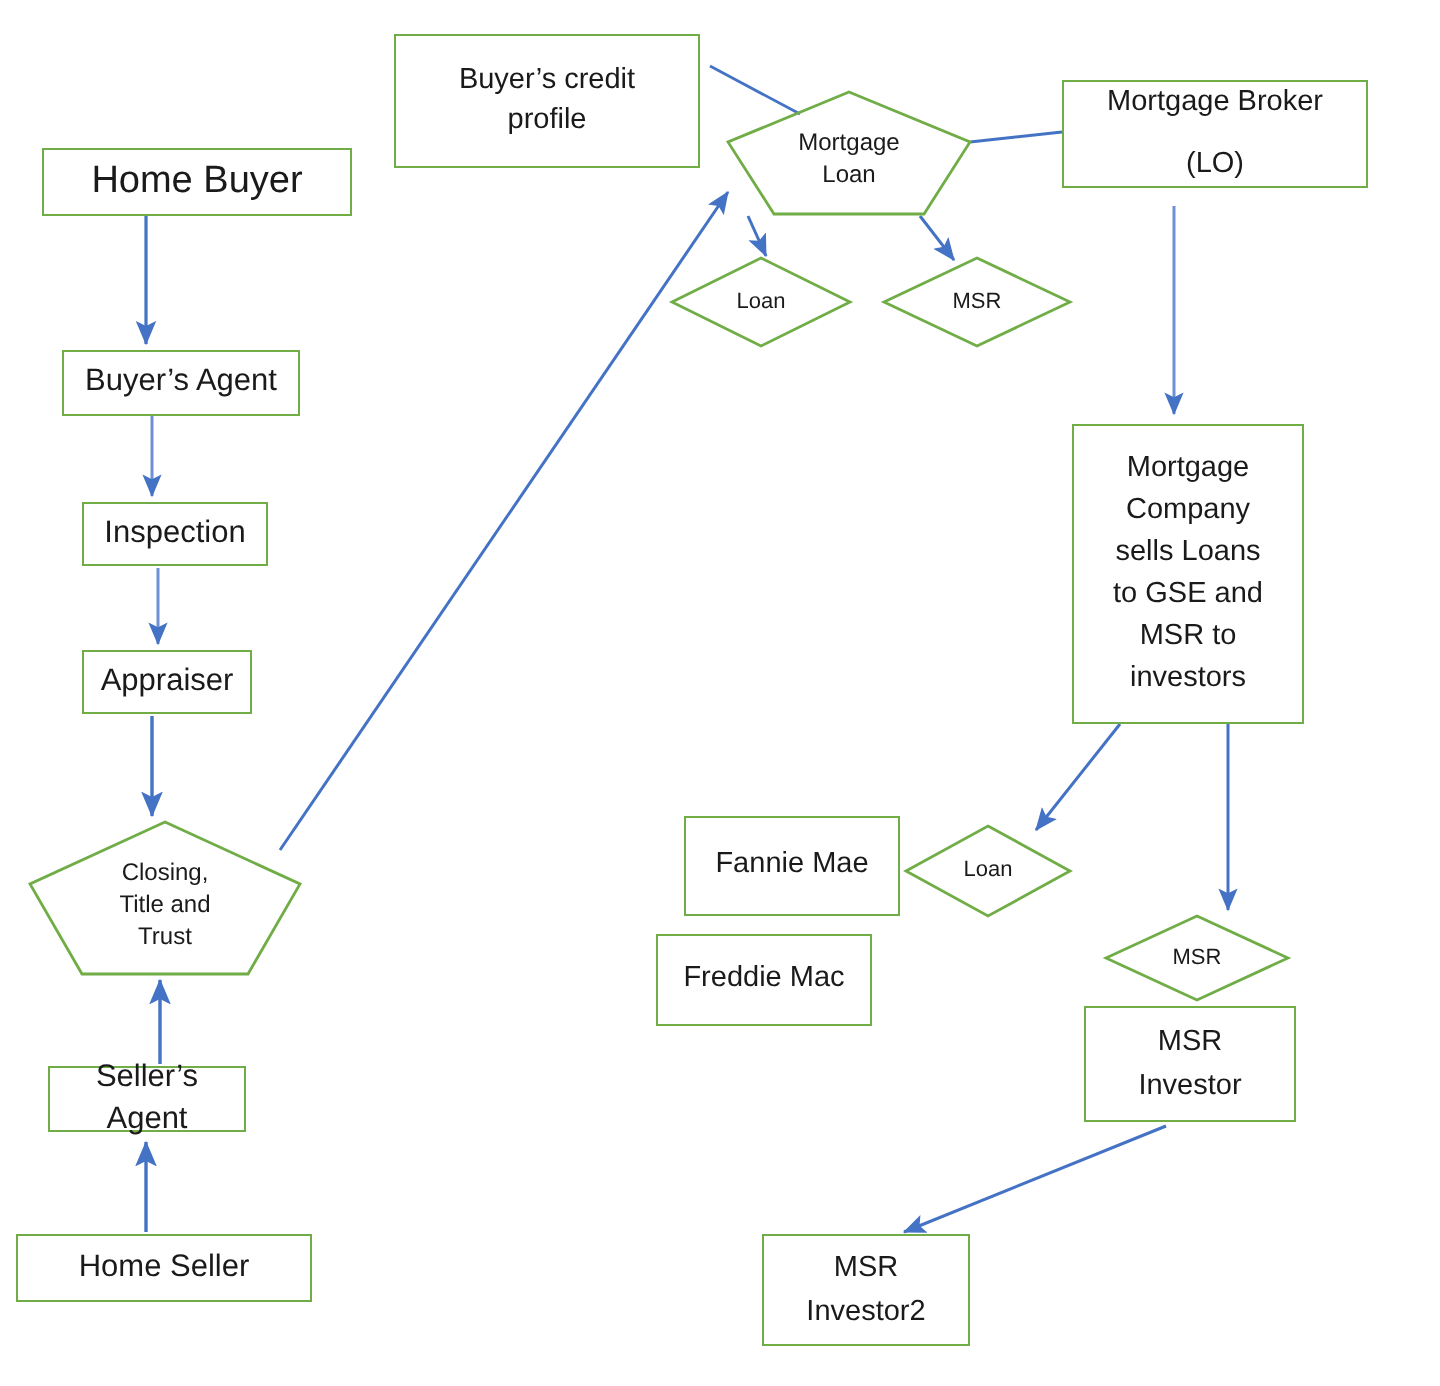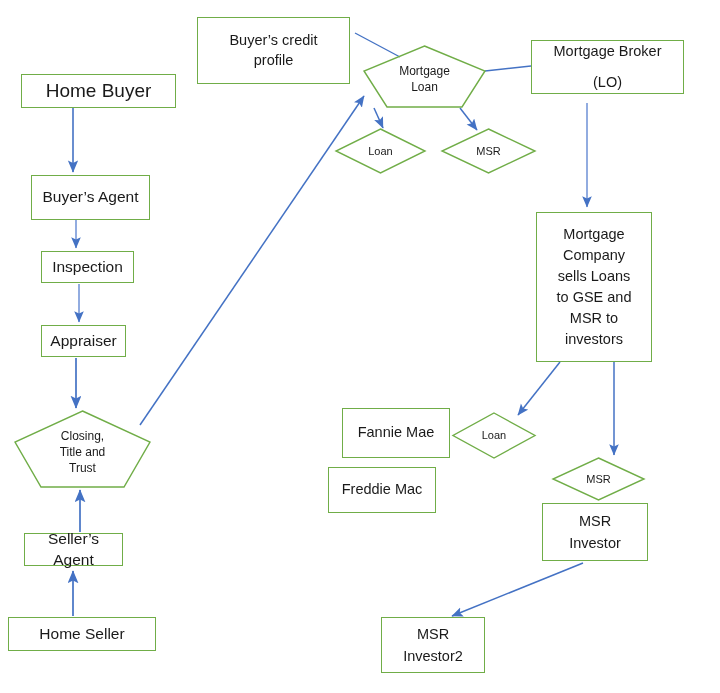--- a/index.html
+++ b/index.html
@@ -107,21 +107,21 @@
 
     <line x1="614" y1="362" x2="614" y2="455" stroke="#4472C4" stroke-width="1.5" marker-end="url(#ah)"></line>
 
     <line x1="583" y1="563" x2="452" y2="616" stroke="#4472C4" stroke-width="1.5" marker-end="url(#ah)"></line>
   </svg>
 
   <div class="node rect f-xl" style="left:21px; top:74px; width:155px; height:34px;">
     <span class="node-label">Home Buyer</span>
   </div>
 
-  <div class="node rect f-lg" style="left:31px; top:175px; width:119px; height:45px;">
+  <div class="node rect f-lg" style="left:31px; top:175px; width:119px; height:33px;">
     <span class="node-label">Buyer’s Agent</span>
   </div>
 
   <div class="node rect f-lg" style="left:41px; top:251px; width:93px; height:32px;">
     <span class="node-label">Inspection</span>
   </div>
 
   <div class="node rect f-lg" style="left:41px; top:325px; width:85px; height:32px;">
     <span class="node-label">Appraiser</span>
   </div>

